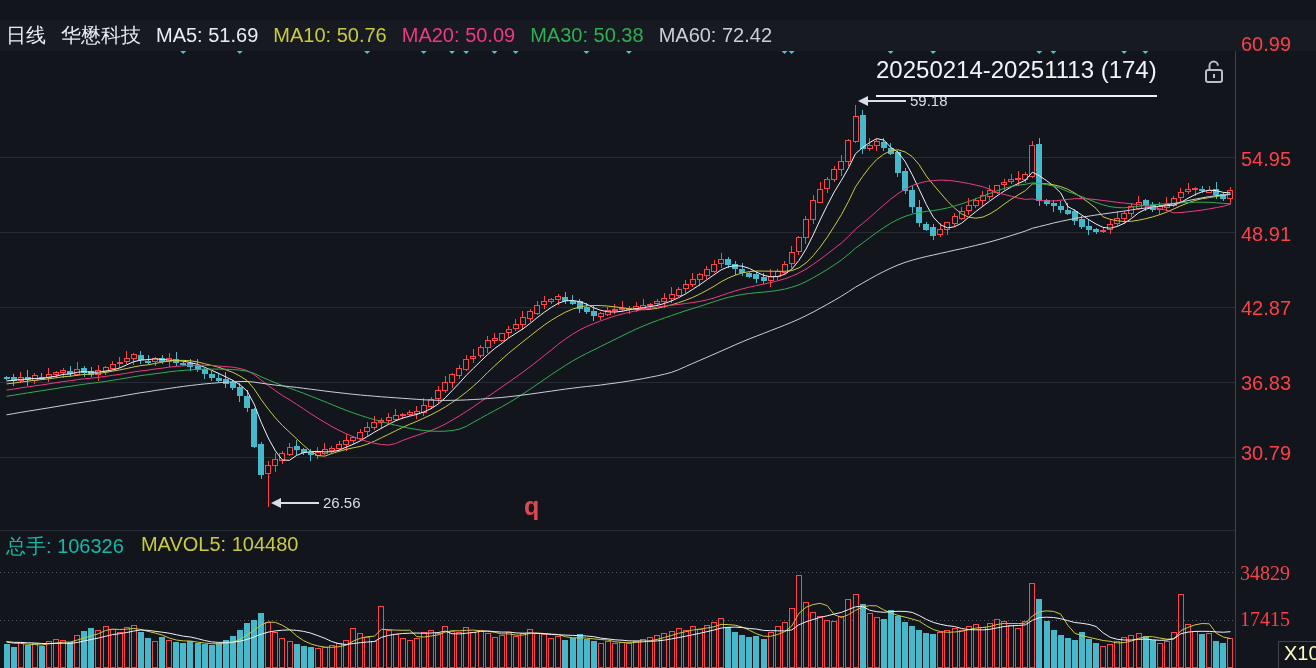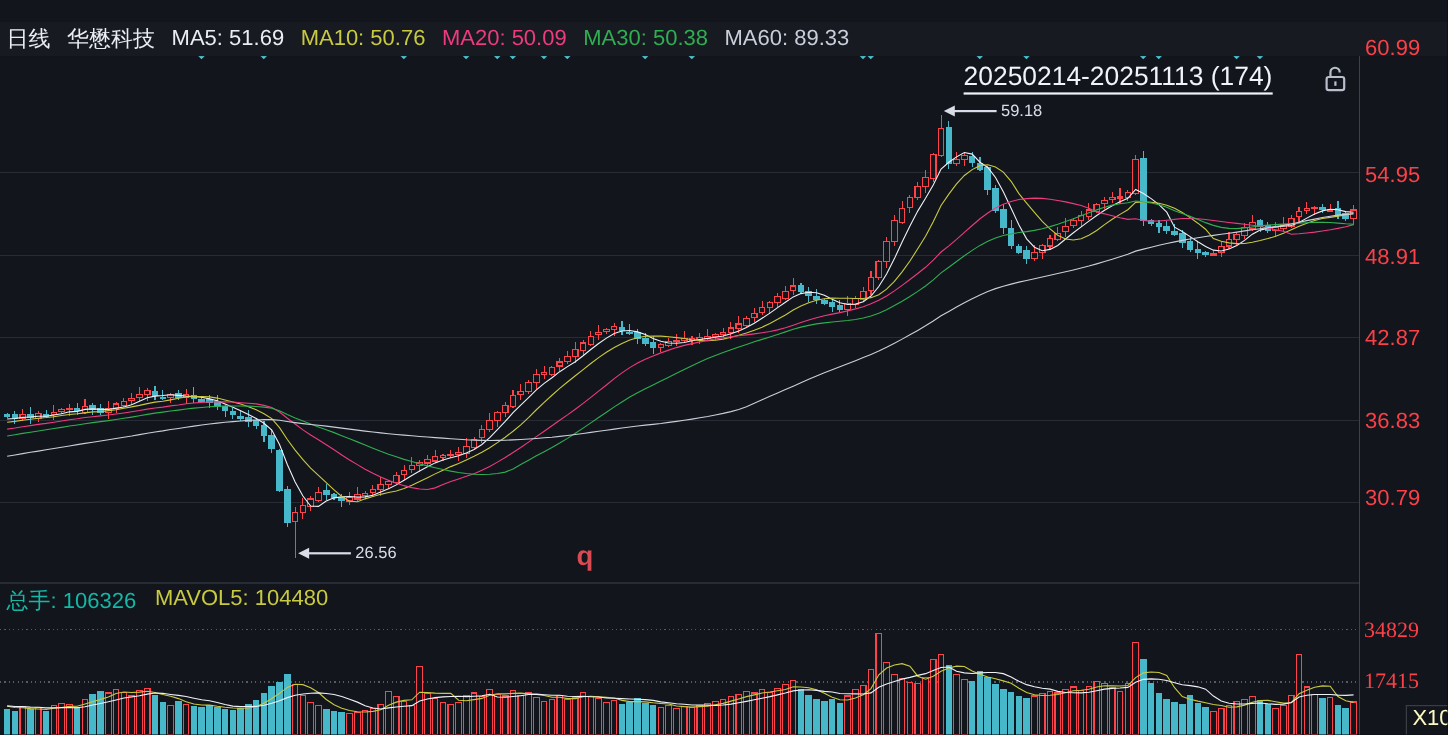--- a/index.html
+++ b/index.html
@@ -7,21 +7,21 @@
           font-family:"Liberation Sans","DejaVu Sans",sans-serif;color:#e9edf4;}
   #chart-svg{position:absolute;left:0;top:0;width:1316px;height:668px;}
   .titlebar{position:absolute;left:0;top:0;right:0;height:31px;background:#171a21;
             display:flex;align-items:center;padding-left:6px;font-size:20px;white-space:nowrap;margin-top:20px;}
   .titlebar .item{margin-right:15px;}
   .c-white{color:#e9edf4}.c-yellow{color:#c9ca3f}.c-pink{color:#ee3a7f}
   .c-green{color:#2fae52}.c-gray{color:#c9cfda}.c-red{color:#14b8a6}
   .axis-label{position:absolute;left:1241px;font-size:20px;color:#fb4048;}
   .vol-label{position:absolute;left:1240px;font-size:20px;color:#fb4048;font-family:Liberation Serif, serif;}
   .daterange{position:absolute;left:876px;top:56px;font-size:24px;color:#f0f3f9;
-             border-bottom:2px solid #f0f3f9;padding-bottom:0;}
+             border-bottom:2px solid #f0f3f9;padding-bottom:11px;}
   .lockicon{position:absolute;left:1203px;top:59px;}
   .annot{position:absolute;display:flex;align-items:center;font-size:15px;color:#d9dde8;}
   .arr{display:flex;align-items:center;margin-right:4px;}
   .arr .head{width:0;height:0;border:5px solid transparent;border-right:10px solid #d9dde8;margin-right:-2px;}
   .arr .tail{width:40px;height:2px;background:#d9dde8;}
   .watermark-q{position:absolute;left:524px;top:492px;font-size:25px;font-weight:bold;color:#d94a52;}
   .volbar{position:absolute;left:6px;top:533px;display:flex;font-size:20px;white-space:nowrap;}
   .volbar .item{margin-right:17px;}
   .x10cell{position:absolute;left:1278px;top:641px;width:84px;height:27px;
            border-left:1px solid #3d424c;border-top:1px solid #3d424c;
@@ -604,21 +604,21 @@
       <polyline points="6.5,641.7 13.6,642.3 20.6,642.4 27.7,642.8 34.8,643.0 41.9,643.5 49.0,643.5 56.0,643.3 63.1,643.2 70.2,643.4 77.3,642.5 84.3,640.9 91.4,639.5 98.5,638.0 105.5,636.3 112.6,634.6 119.7,633.7 126.8,632.5 133.9,631.0 140.9,630.0 148.0,630.3 155.1,631.3 162.2,632.2 169.2,633.2 176.3,634.7 183.4,636.2 190.5,637.0 197.5,638.6 204.6,640.5 211.7,641.9 218.8,642.4 225.8,642.3 232.9,642.2 240.0,641.2 247.1,639.4 254.1,637.0 261.2,634.2 268.3,632.1 275.4,630.9 282.4,630.2 289.5,629.9 296.6,630.4 303.7,631.4 310.7,633.1 317.8,635.6 324.9,638.3 331.9,641.6 339.0,643.7 346.1,644.5 353.2,643.5 360.3,642.7 367.3,642.0 374.4,641.5 381.5,637.3 388.6,635.4 395.6,634.2 402.7,633.5 409.8,633.2 416.9,633.0 423.9,633.3 431.0,633.0 438.1,632.6 445.2,631.1 452.2,633.7 459.3,633.9 466.4,633.2 473.4,632.5 480.5,631.4 487.6,631.0 494.7,631.6 501.8,632.1 508.8,632.0 515.9,632.9 523.0,633.2 530.1,632.9 537.1,633.4 544.2,633.7 551.3,634.5 558.4,634.8 565.4,635.1 572.5,635.4 579.6,635.7 586.6,636.0 593.7,636.7 600.8,638.1 607.9,638.9 615.0,639.8 622.0,640.2 629.1,640.9 636.2,640.9 643.3,641.0 650.3,641.3 657.4,640.9 664.5,640.1 671.6,638.9 678.6,637.6 685.7,636.2 692.8,634.7 699.9,633.3 706.9,631.7 714.0,630.0 721.1,628.1 728.1,627.3 735.2,627.1 742.3,627.6 749.4,628.5 756.5,629.1 763.5,630.4 770.6,630.7 777.7,630.8 784.8,630.9 791.8,629.9 798.9,624.8 806.0,621.8 813.1,619.5 820.1,617.4 827.2,615.8 834.3,614.0 841.4,612.4 848.4,609.6 855.5,606.8 862.6,606.4 869.6,610.2 876.7,611.7 883.8,612.3 890.9,611.7 898.0,611.3 905.0,611.4 912.1,612.4 919.2,615.5 926.3,619.4 933.3,622.4 940.4,624.3 947.5,625.7 954.6,626.5 961.6,628.5 968.7,629.6 975.8,629.8 982.9,629.9 989.9,629.3 997.0,627.9 1004.1,626.5 1011.1,625.8 1018.2,625.5 1025.3,624.9 1032.4,620.3 1039.5,617.6 1046.5,617.2 1053.6,617.5 1060.7,618.7 1067.8,620.6 1074.8,622.5 1081.9,623.3 1089.0,624.4 1096.0,626.5 1103.1,632.8 1110.2,637.3 1117.3,639.3 1124.4,640.0 1131.4,640.0 1138.5,639.4 1145.6,639.1 1152.7,639.8 1159.7,640.3 1166.8,640.1 1173.9,638.7 1181.0,633.7 1188.0,632.1 1195.1,631.4 1202.2,631.3 1209.3,631.4 1216.3,631.9 1223.4,632.2 1230.5,631.7 " fill="none" stroke="#eef1f6" stroke-width="1" clip-path="url(#clipVol)" shape-rendering="auto"></polyline>
     </svg>
 
   <div class="titlebar">
     <span class="item c-white">日线</span>
     <span class="item c-white">华懋科技</span>
     <span class="item c-white"><span>MA5:</span> <span>51.69</span></span>
     <span class="item c-yellow"><span>MA10:</span> <span>50.76</span></span>
     <span class="item c-pink"><span>MA20:</span> <span>50.09</span></span>
     <span class="item c-green"><span>MA30:</span> <span>50.38</span></span>
-    <span class="item c-gray"><span>MA60:</span> <span>89.33</span></span>
+    <span class="item c-gray"><span>MA60:</span> <span>72.42</span></span>
   </div>
 
   <div class="daterange">20250214-20251113 (174)</div>
 
   <span class="lockicon">
     <svg width="22" height="26" viewBox="0 0 22 26" shape-rendering="auto">
       <rect x="3" y="11" width="16" height="12" rx="2" fill="none" stroke="#b9bfca" stroke-width="2"></rect>
       <path d="M6.5 11 V6.8 a4.2 4.2 0 0 1 8.4 0" fill="none" stroke="#b9bfca" stroke-width="2"></path>
       <rect x="10" y="15" width="2" height="4" fill="#b9bfca"></rect>
     </svg>

